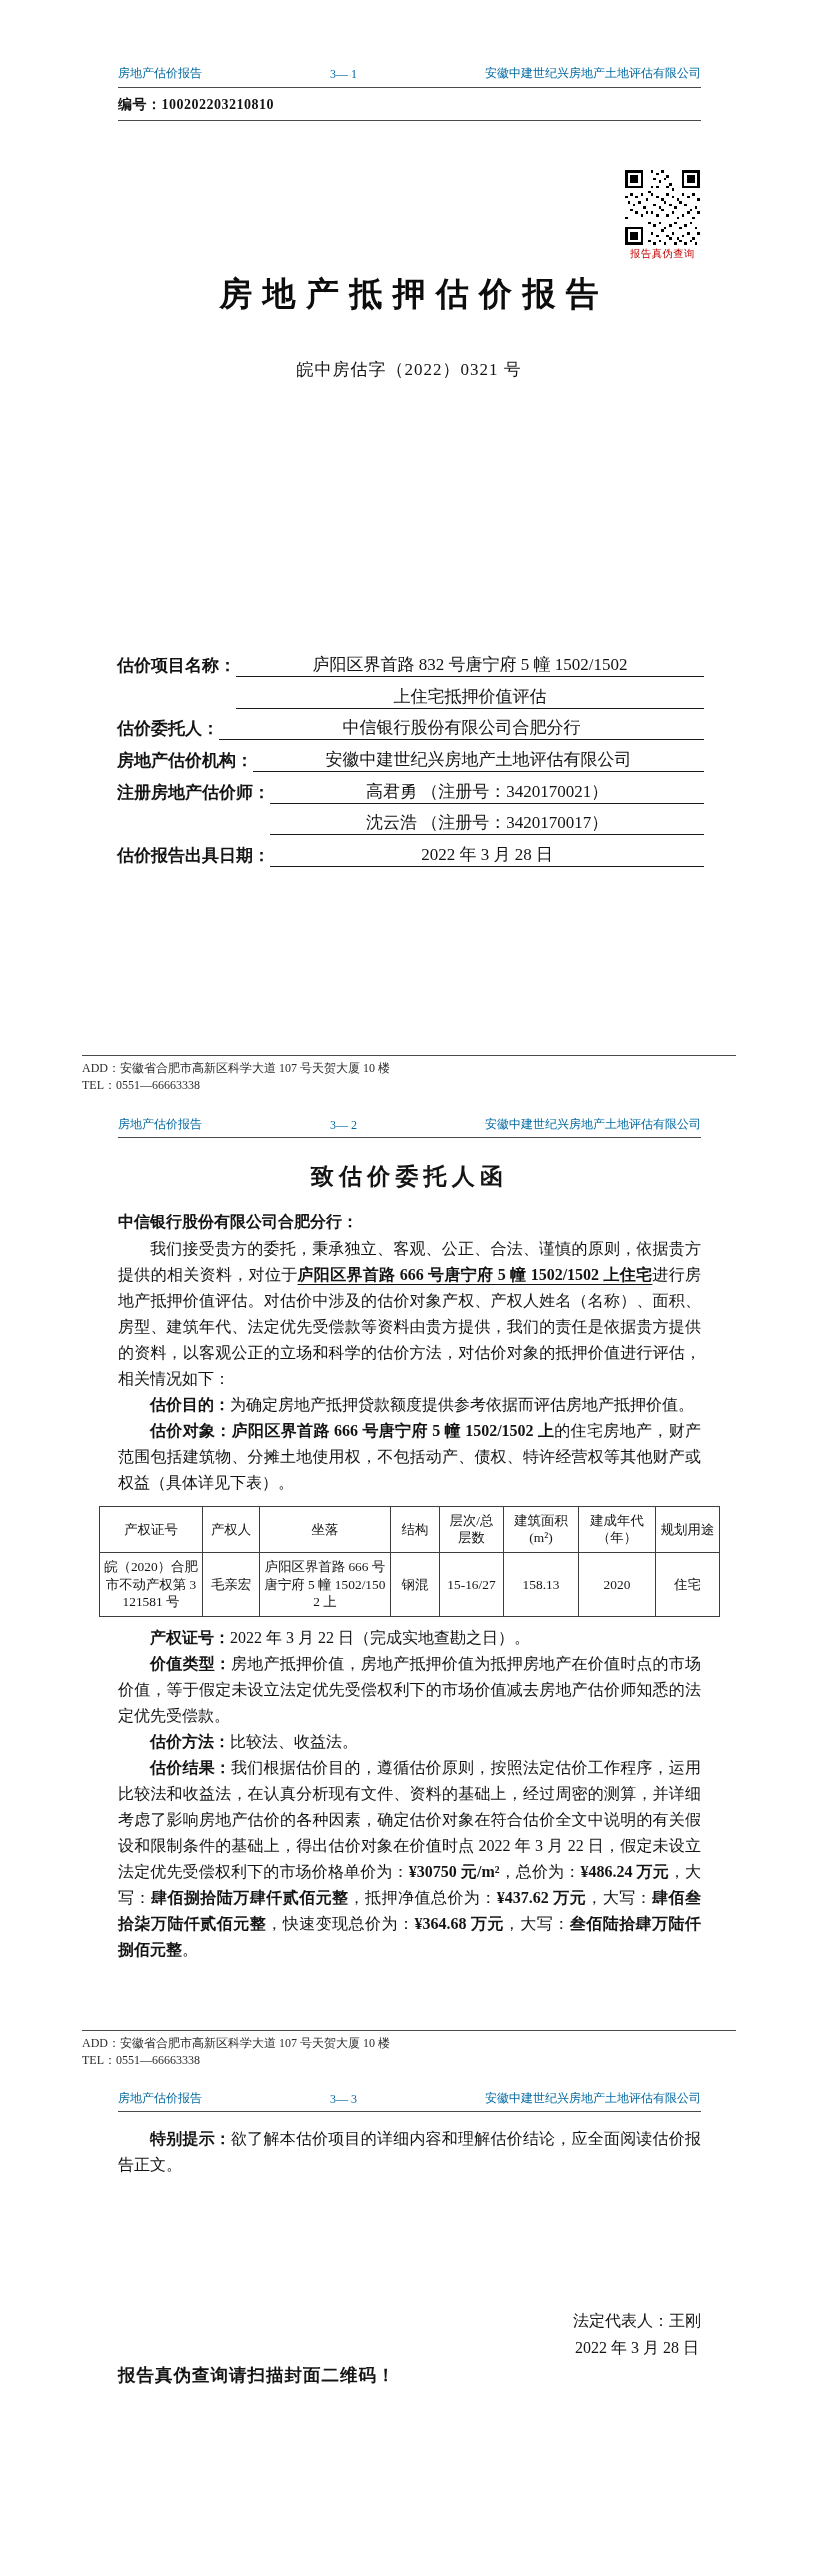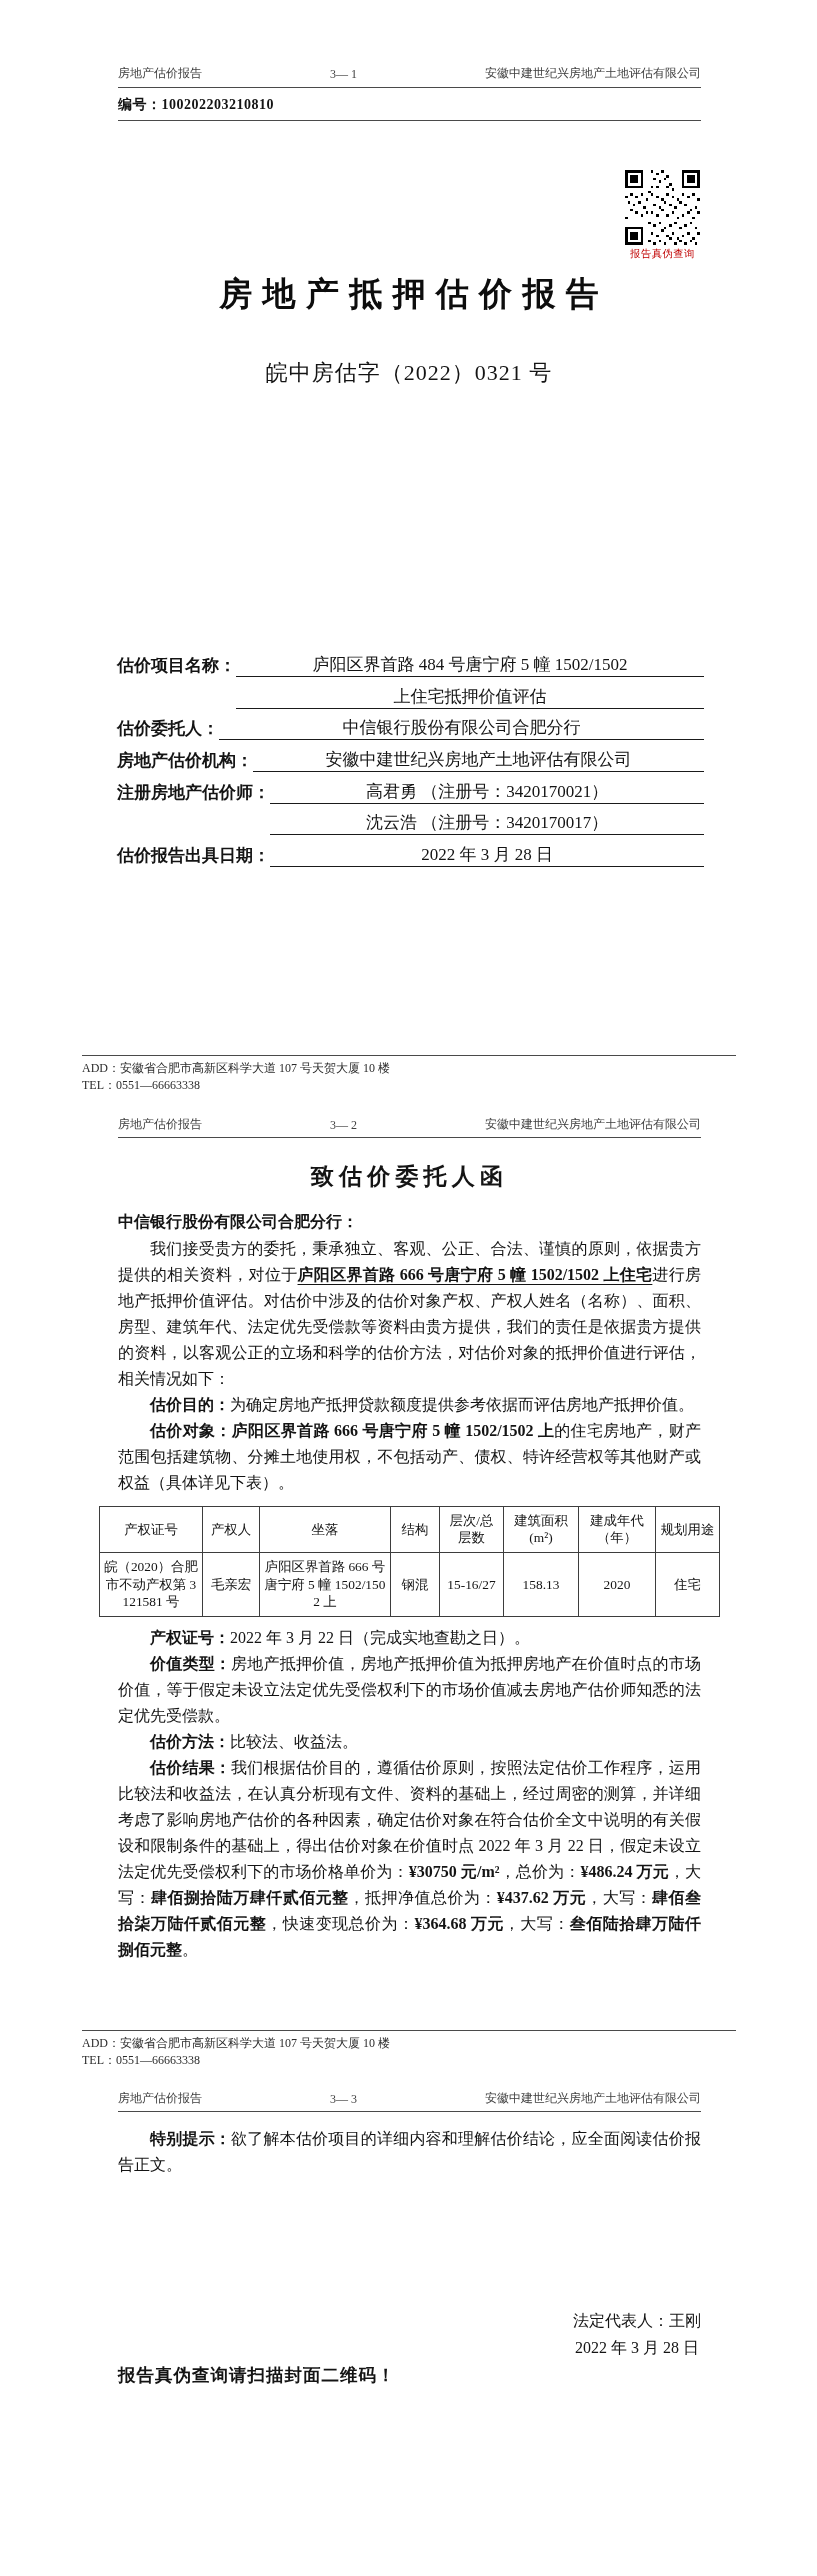--- a/index.html
+++ b/index.html
@@ -5,31 +5,31 @@
   * { margin:0; padding:0; box-sizing:border-box; }
   html, body { background:#ffffff; }
   body { width:818px; height:3301px; position:relative; font-family:"Liberation Serif","DejaVu Serif",serif; color:#141414; }
 
   .page { position:relative; width:818px; overflow:hidden; background:#ffffff; }
   #page1 { height:1100px; }
   #page2 { height:969px; }
   #page3 { height:1232px; }
 
   .running-header { position:absolute; left:118px; right:117px; }
-  .hdr-row { display:flex; justify-content:space-between; align-items:flex-end; font-size:12px; color:#404040; padding-bottom:4.6px; border-bottom:1px solid #4a4a4a; }
+  .hdr-row { display:flex; justify-content:space-between; align-items:flex-end; font-size:12px; color:#0369a1; padding-bottom:4.6px; border-bottom:1px solid #4a4a4a; }
   .serial-row { font-weight:bold; font-size:14px; padding:8.2px 0 6.2px; border-bottom:1px solid #4a4a4a; letter-spacing:0.5px; }
 
   .page-footer { position:absolute; left:82px; right:82px; border-top:1px solid #4a4a4a; padding-top:4.1px; font-size:12px; line-height:17px; color:#2b2b2b; }
 
   .qr-block { position:absolute; top:170px; right:117px; width:77px; text-align:center; }
   .qr-svg { display:block; width:75px; height:75px; margin:0 auto; }
   .qr-caption { margin-top:2px; font-size:10.3px; color:#c00000; letter-spacing:0.5px; }
 
   .main-title { position:absolute; top:272px; left:0; width:100%; text-align:center; font-size:33px; font-weight:bold; letter-spacing:10.3px; text-indent:10.3px; font-family:"Liberation Sans","DejaVu Sans",sans-serif; color:#0d0d0d; }
-  .doc-number { position:absolute; top:358px; left:0; width:100%; text-align:center; font-size:22px; letter-spacing:1px; }
+  .doc-number { position:absolute; top:358px; left:0; width:100%; text-align:center; font-size:17px; letter-spacing:1px; }
 
   .cover-fields { position:absolute; top:653px; left:117px; right:114px; font-size:17px; }
   .field-row { display:flex; align-items:flex-end; margin-bottom:7.7px; line-height:23px; }
   .field-label { font-weight:bold; white-space:nowrap; }
   .field-label.ghost { visibility:hidden; }
   .field-value { flex:1; text-align:center; border-bottom:1px solid #1a1a1a; white-space:nowrap; }
 
   .letter-body { position:absolute; left:118px; right:117px; top:61px; }
   .letter-title { text-align:center; font-size:23px; font-weight:bold; letter-spacing:5.2px; margin-bottom:15.5px; }
   .salutation { font-size:16px; font-weight:bold; line-height:28px; }
@@ -80,21 +80,21 @@
     </svg>
     <div class="qr-caption">报告真伪查询</div>
   </div>
 
   <div class="main-title">房地产抵押估价报告</div>
   <div class="doc-number">皖中房估字（2022）0321 号</div>
 
   <div class="cover-fields">
     <div class="field-row">
       <span class="field-label">估价项目名称：</span>
-      <span class="field-value">庐阳区界首路 484 号唐宁府 5 幢 1502/1502</span>
+      <span class="field-value">庐阳区界首路 832 号唐宁府 5 幢 1502/1502</span>
     </div>
     <div class="field-row">
       <span class="field-label ghost">估价项目名称：</span>
       <span class="field-value">上住宅抵押价值评估</span>
     </div>
     <div class="field-row">
       <span class="field-label">估价委托人：</span>
       <span class="field-value">中信银行股份有限公司合肥分行</span>
     </div>
     <div class="field-row">

